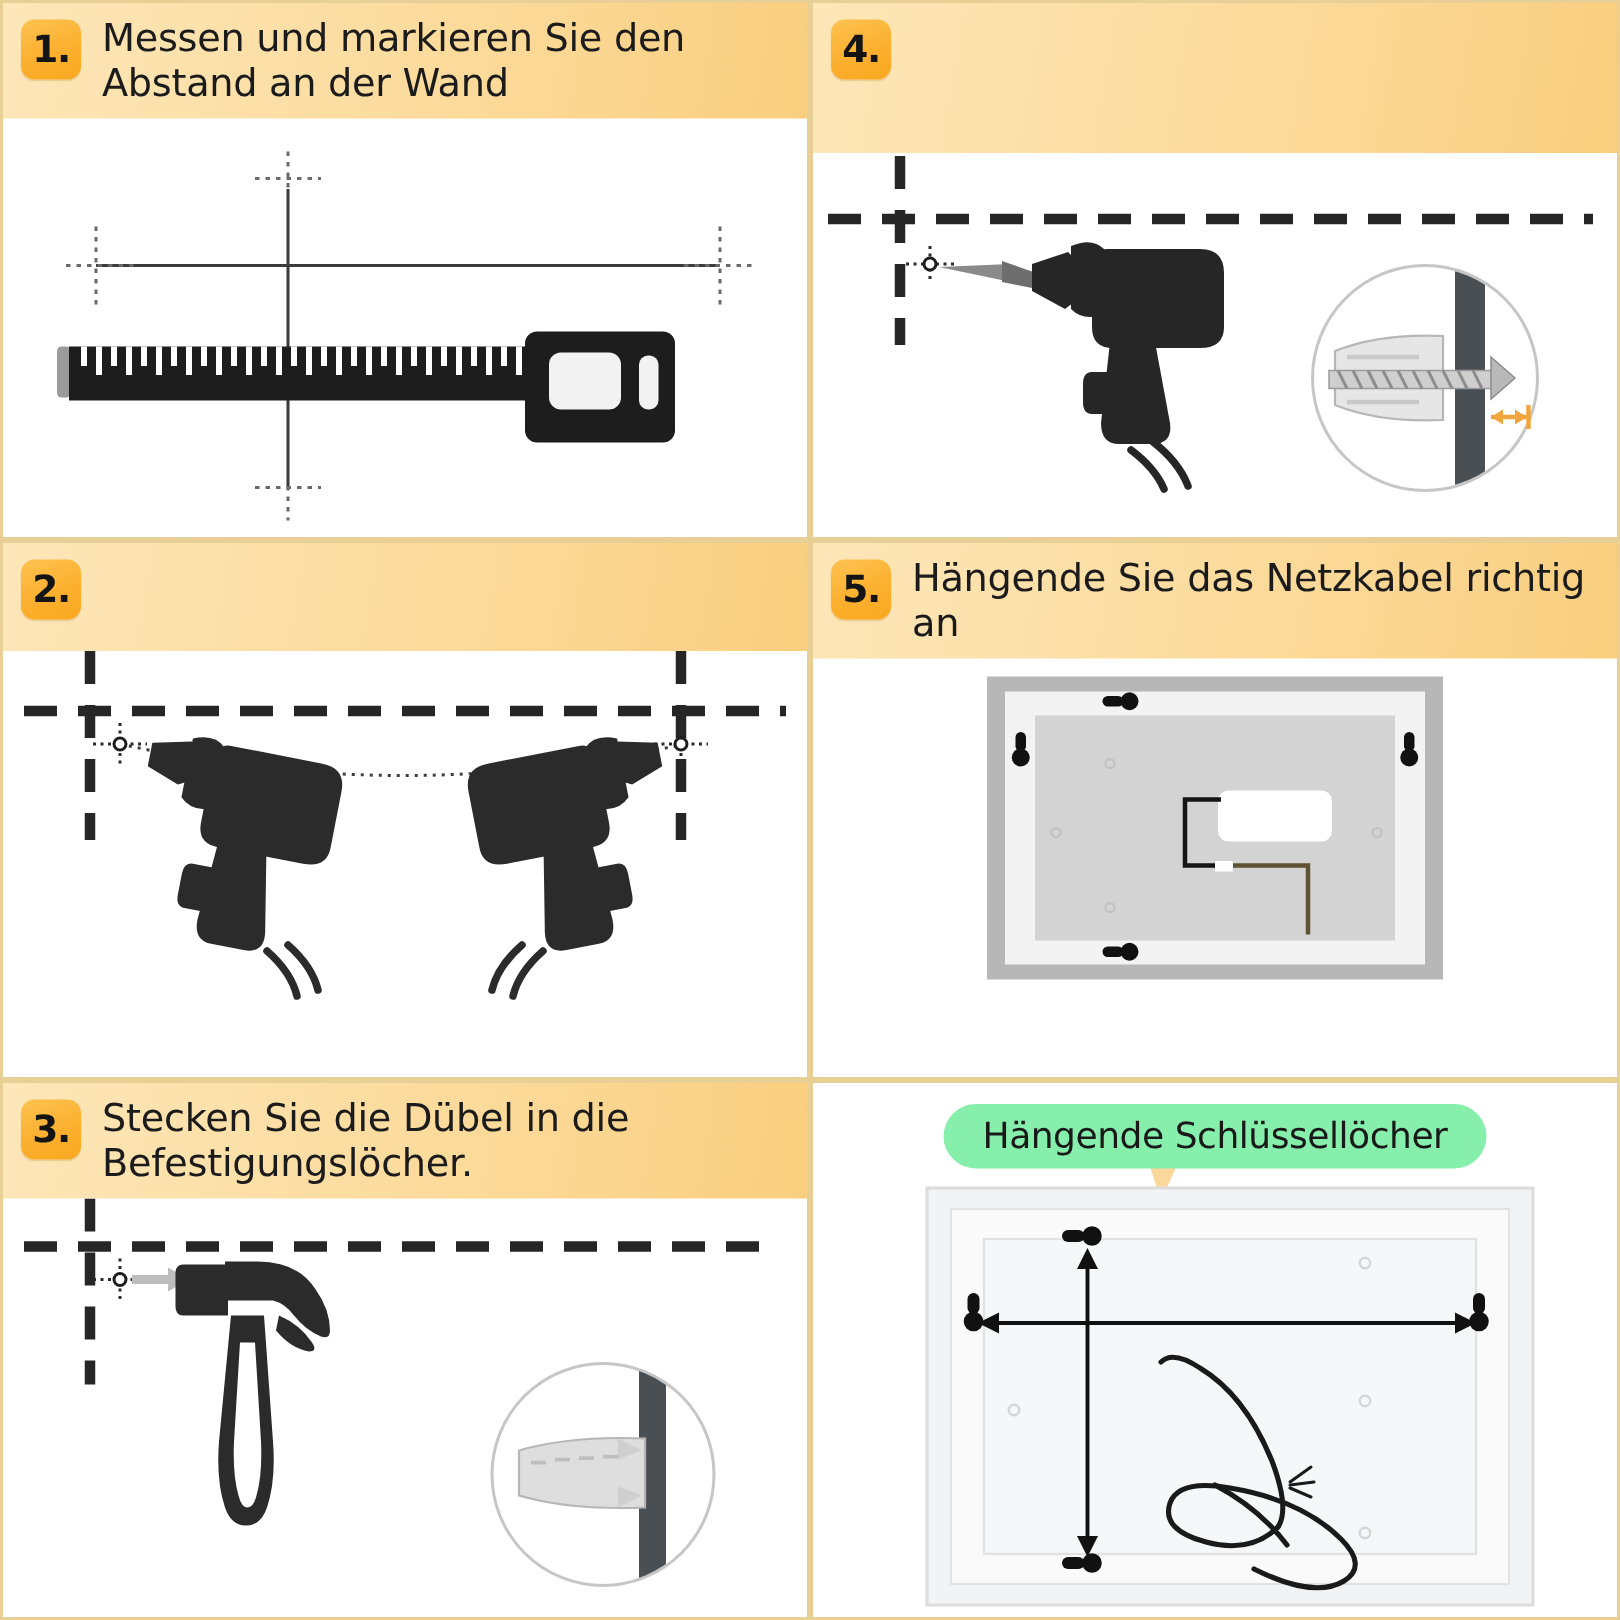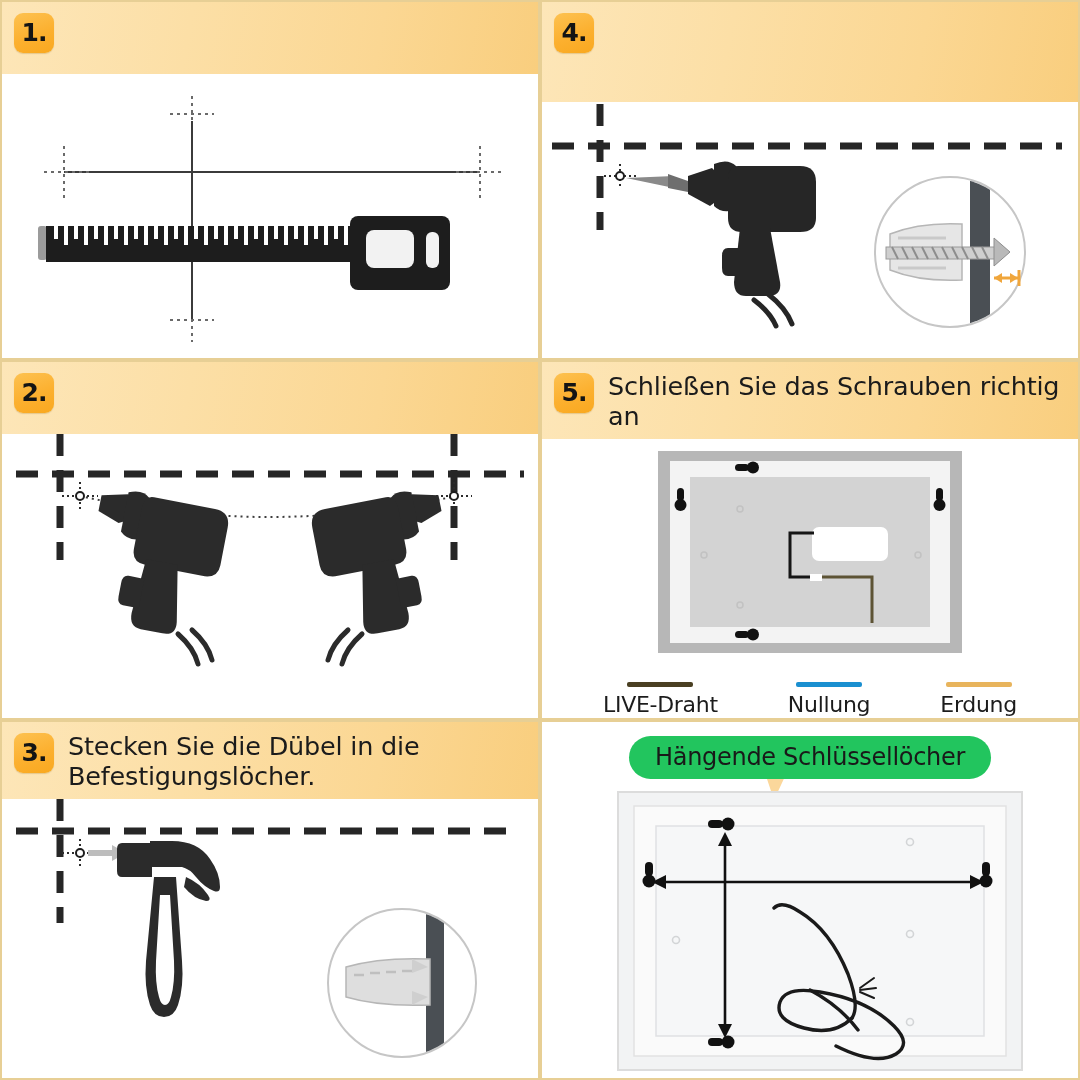--- a/index.html
+++ b/index.html
@@ -65,37 +65,38 @@
   .legend{
     position:absolute;left:0;right:0;bottom:10px;
     display:flex;justify-content:space-around;align-items:flex-end;
     padding:0 26px;box-sizing:border-box;
   }
   .legend .li{display:flex;flex-direction:column;align-items:center;gap:5px;}
   .legend .sw{width:66px;height:5px;border-radius:2px;}
   .legend .lb{font-size:22px;color:#1c1c1c;letter-spacing:-.3px;}
   .callout{
     position:absolute;top:14px;left:50%;transform:translateX(-50%);
-    background:#22c55e;
+    background:#86efac;
     color:#191919;
     font-size:24px;
     padding:7px 26px 8px;
     border-radius:22px;
     white-space:nowrap;
     letter-spacing:-.3px;
   }
 </style>
 </head>
 <body>
 
 <div class="sheet">
 
   <div class="panel c1">
     <div class="header">
       <div class="badge">1.</div>
+      <div class="htext">Messen und markieren Sie den Abstand an der Wand</div>
     </div>
     <div class="body">
       <svg width="536" height="284" viewBox="0 0 536 284">
 
         <line x1="62" y1="98" x2="478" y2="98" stroke="#3b3b3b" stroke-width="2"></line>
 
         <g stroke="#6a6a6a" stroke-width="2" stroke-dasharray="3,4">
           <line x1="62" y1="72" x2="62" y2="124"></line>
           <line x1="42" y1="98" x2="88" y2="98"></line>
         </g>
@@ -281,21 +282,21 @@
           <path d="M176 200 q16 14 20 30"></path>
           <path d="M190 196 q16 14 20 30"></path>
         </g>
       </svg>
     </div>
   </div>
 
   <div class="panel c2">
     <div class="header">
       <div class="badge">5.</div>
-      <div class="htext">Schließen Sie das Schrauben richtig an</div>
+      <div class="htext">Hängende Sie das Netzkabel richtig an</div>
     </div>
     <div class="body">
       <svg width="536" height="220" viewBox="0 0 536 220" style="margin-top:4px">
 
         <rect x="116" y="8" width="304" height="202" fill="#b7b7b7"></rect>
         <rect x="128" y="18" width="280" height="182" fill="#f3f3f3"></rect>
         <rect x="148" y="34" width="240" height="150" fill="#d3d3d3"></rect>
 
         <g fill="#111111">
           <g>
@@ -324,34 +325,20 @@
         </g>
 
         <rect x="270" y="84" width="76" height="34" rx="7" fill="#ffffff"></rect>
 
         <g fill="none" stroke-width="3">
           <path d="M272 90 h-24 v44 h22" stroke="#151515"></path>
           <path d="M268 134 h62 v46" stroke="#5d5334"></path>
           <rect x="268" y="131" width="12" height="7" fill="#ffffff" stroke="none"></rect>
         </g>
       </svg>
-      <div class="legend">
-        <div class="li">
-          <div class="sw" style="background:#4a3f22"></div>
-          <div class="lb">LIVE-Draht</div>
-        </div>
-        <div class="li">
-          <div class="sw" style="background:#1a8fd0"></div>
-          <div class="lb">Nullung</div>
-        </div>
-        <div class="li">
-          <div class="sw" style="background:#e8b45c"></div>
-          <div class="lb">Erdung</div>
-        </div>
-      </div>
     </div>
   </div>
 
   <div class="panel c1">
     <div class="header">
       <div class="badge">3.</div>
       <div class="htext">Stecken Sie die Dübel in die Befestigungslöcher.</div>
     </div>
     <div class="body">
       <svg width="536" height="284" viewBox="0 0 536 284">

